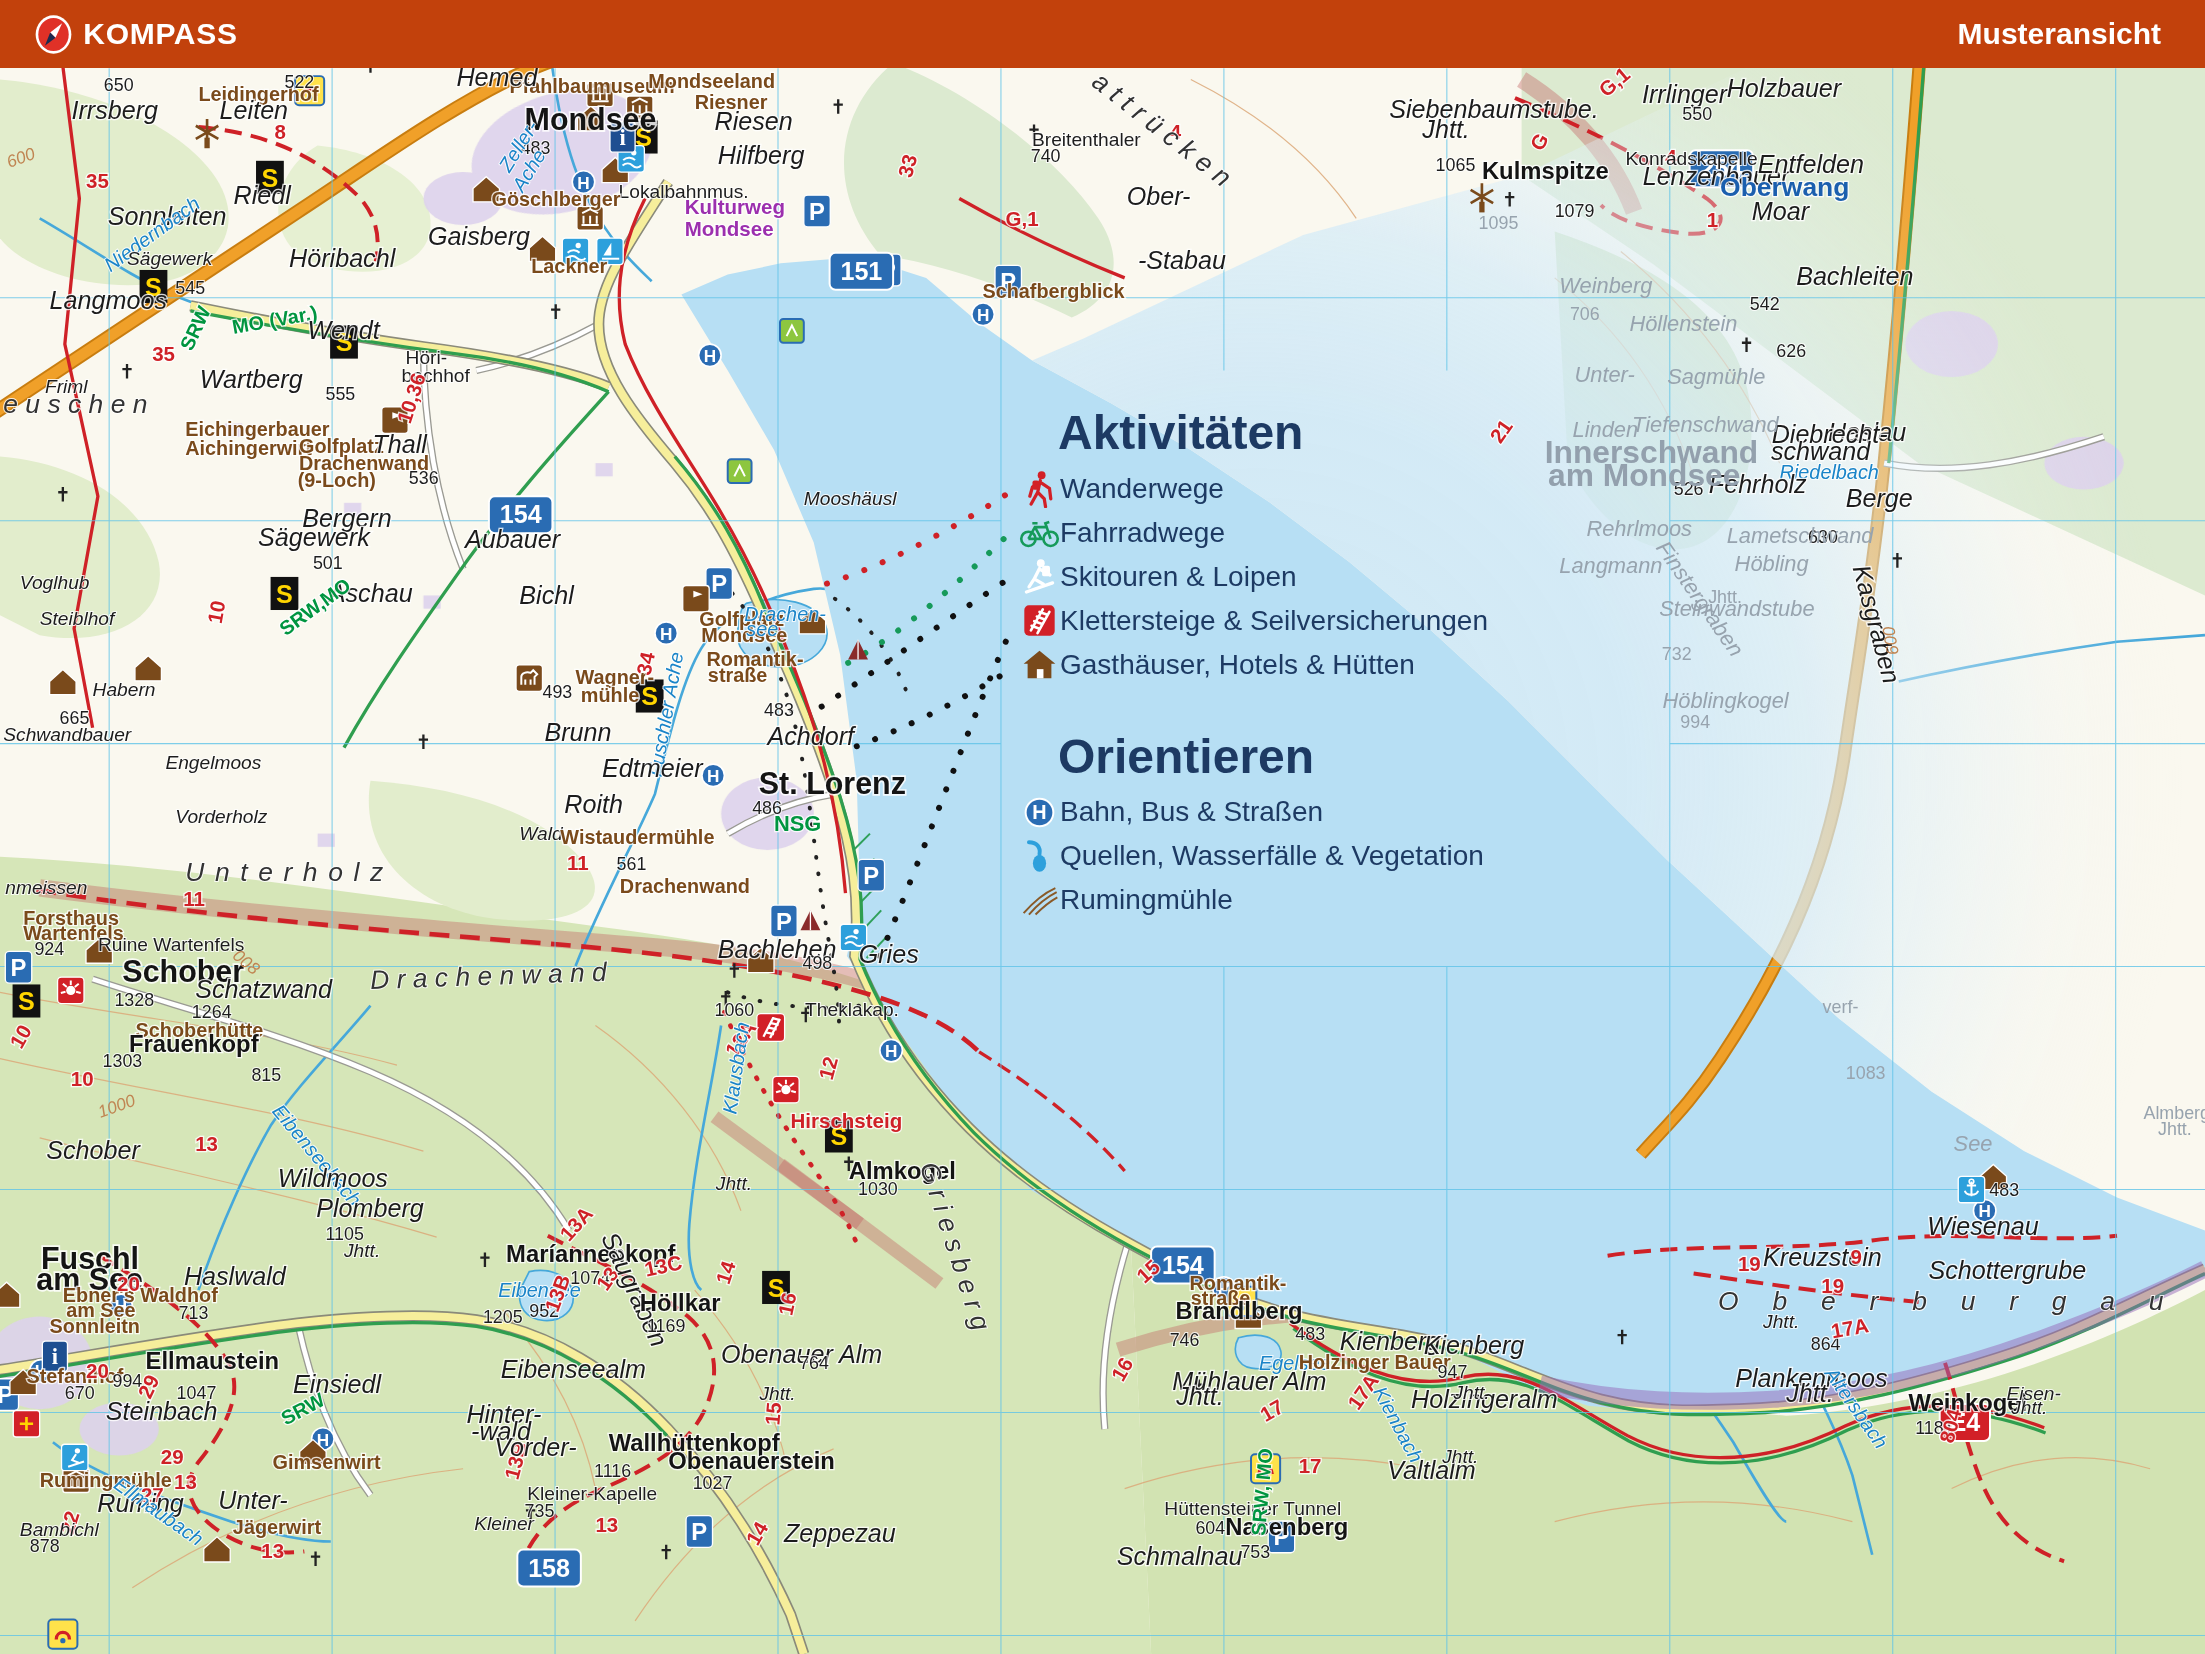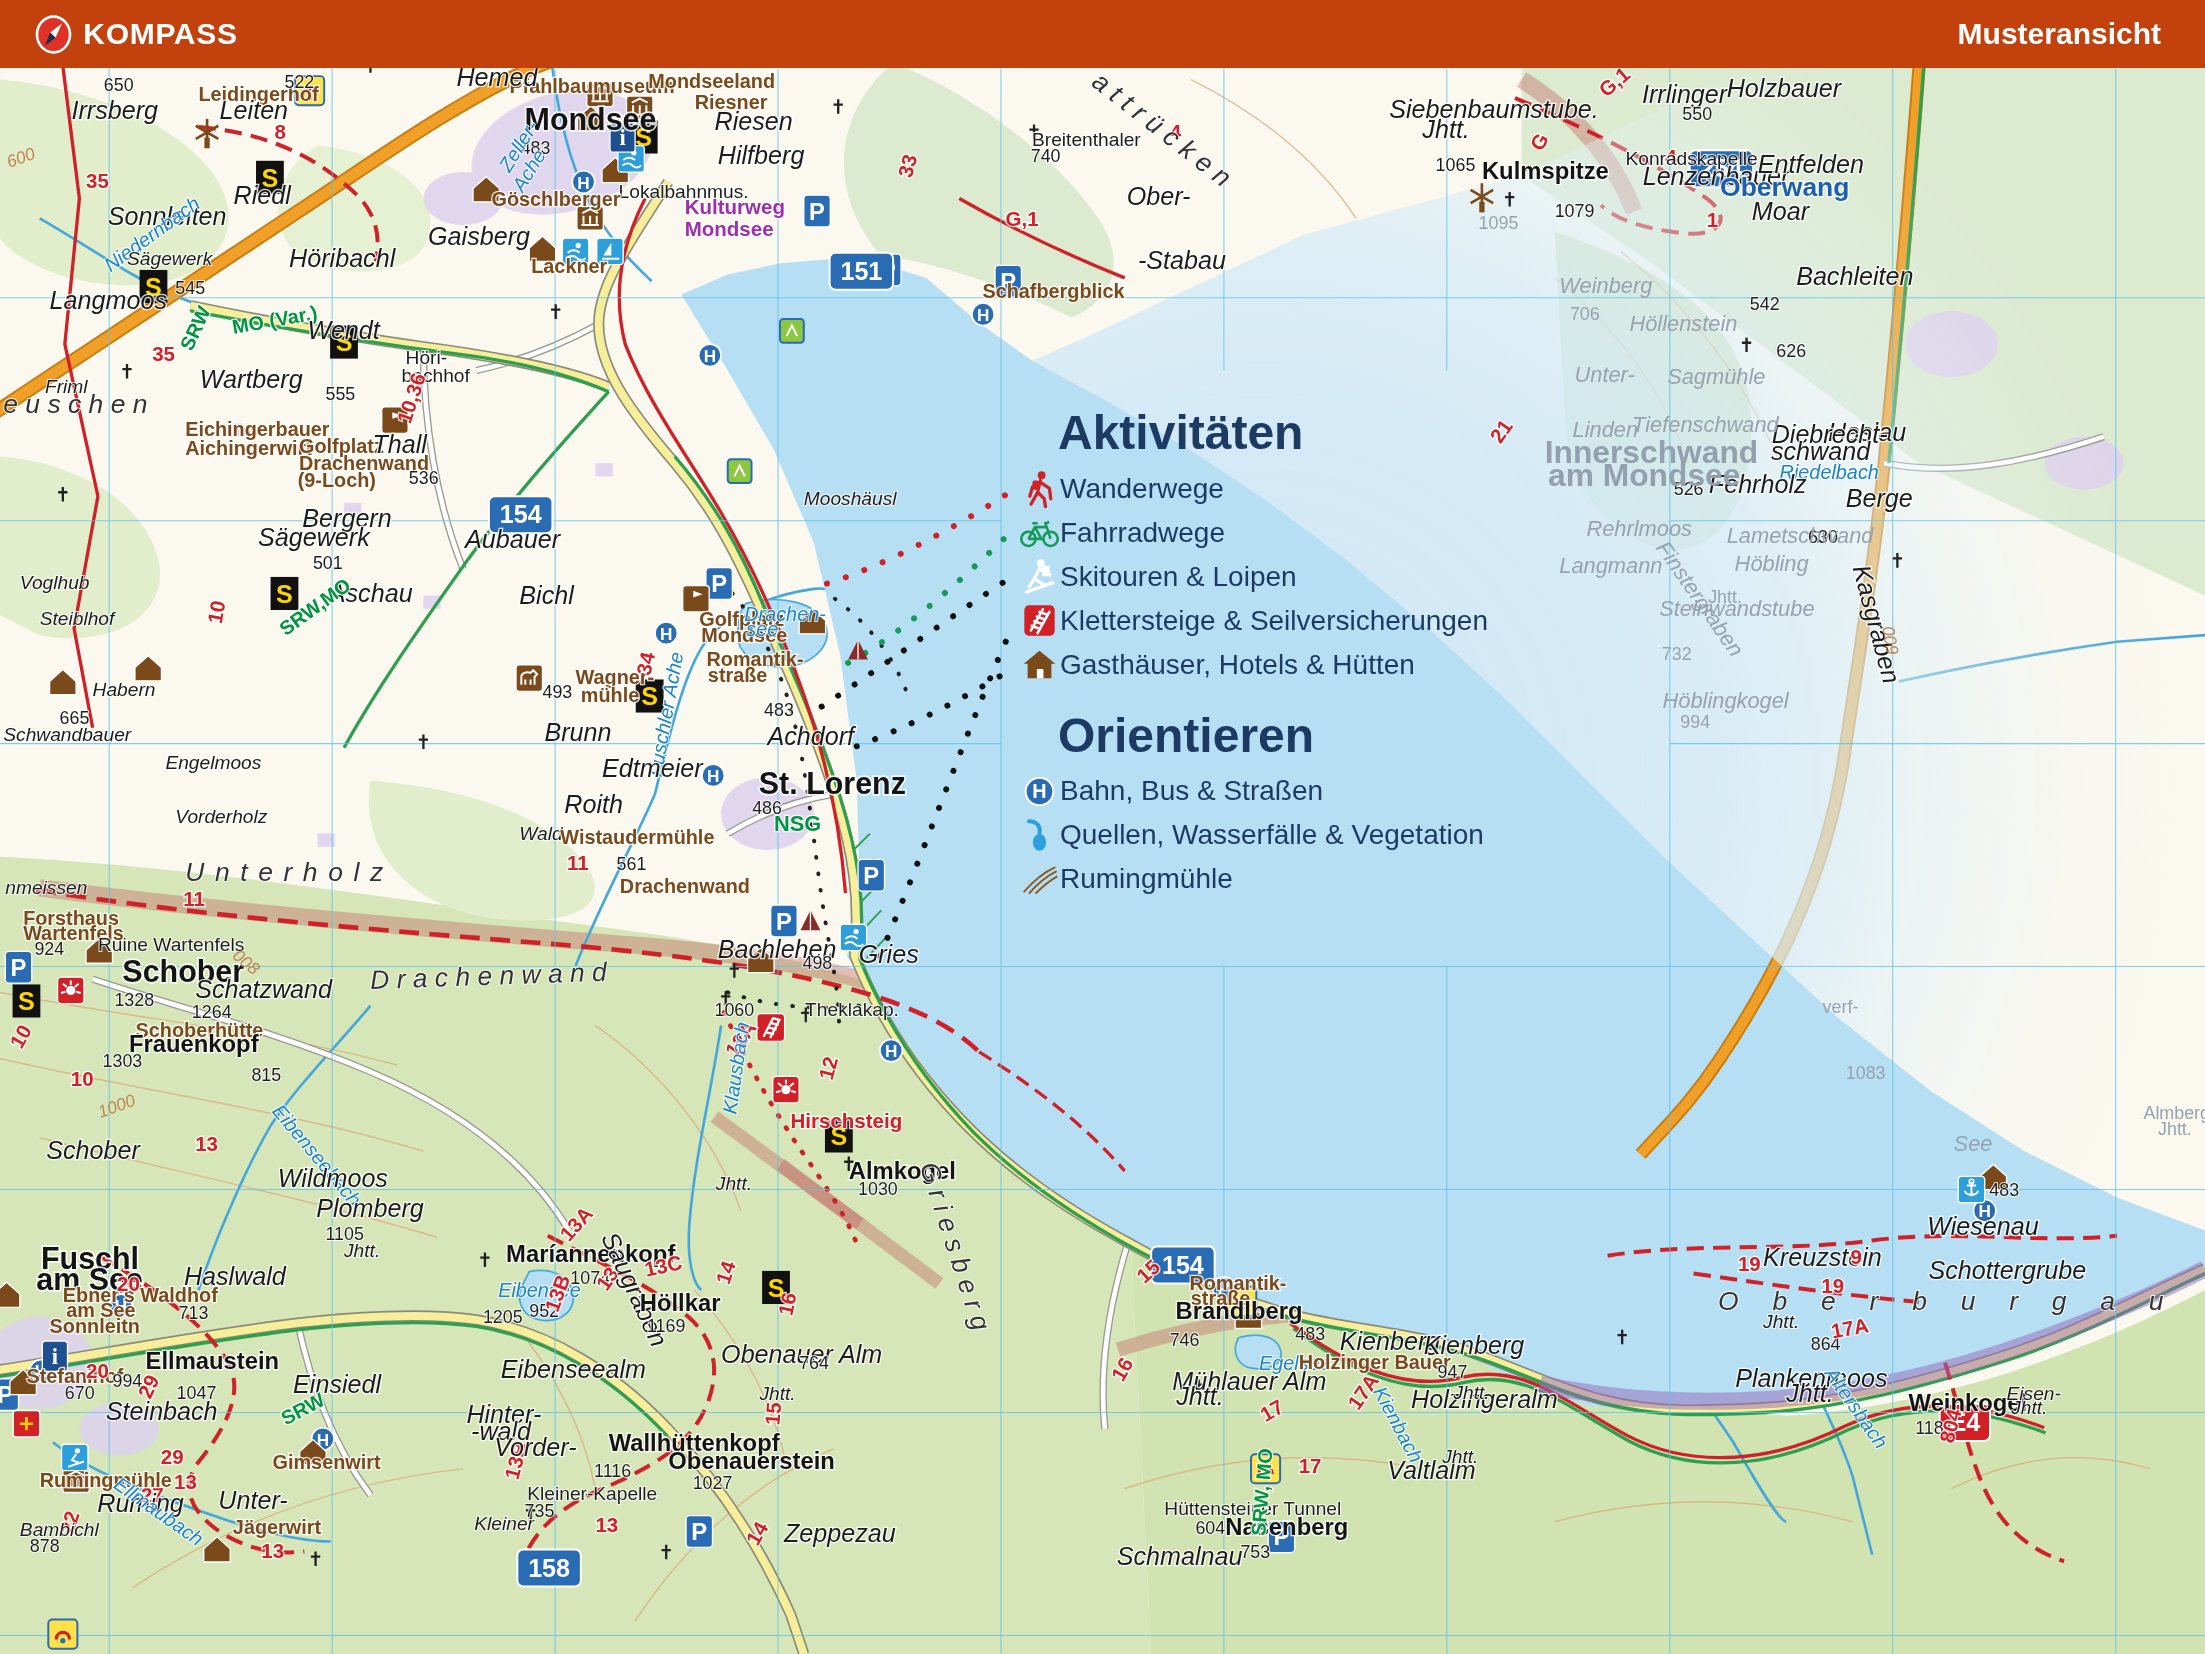--- a/index.html
+++ b/index.html
@@ -29,21 +29,21 @@
   .lb.grayit{font-style:italic;fill:#97a3ae;font-size:33px;stroke:none;}
   .lb.graysm{fill:#97a3ae;font-size:27px;stroke:none;}
   .lb.bluetown{font-weight:bold;fill:#1b5fae;font-size:40px;stroke-width:4px;}
   .lb.nsg{font-weight:bold;fill:#009540;font-size:33px;stroke-width:4px;}
   .lb.black{fill:#1d1d1d;font-size:29px;stroke-width:3px;}
   .lb.spaced{font-style:italic;fill:#333;font-size:40px;stroke-width:3px;}
   .lb.tan{font-style:italic;fill:#c08552;font-size:26px;stroke:none;}
   
   #legend{position:absolute;left:1018px;top:405px;width:569px;z-index:30;}
   .lg-head{color:#1d3a63;font-weight:bold;font-size:48px;margin:0 0 6.6px 40px;}
-  .lg-head.second{margin-top:21px;}
+  .lg-head.second{margin-top:42px;}
   .lg-row{display:flex;align-items:center;height:44px;}
   .lg-ic{width:42px;display:flex;justify-content:center;align-items:center;flex:none;}
   .lg-tx{color:#1d3a63;font-size:28px;white-space:nowrap;}
 </style>
 </head>
 <body>
 
 <div id="stage">
 
   <svg id="map-svg" width="2205" height="1654" viewBox="0 0 3333 2500">

